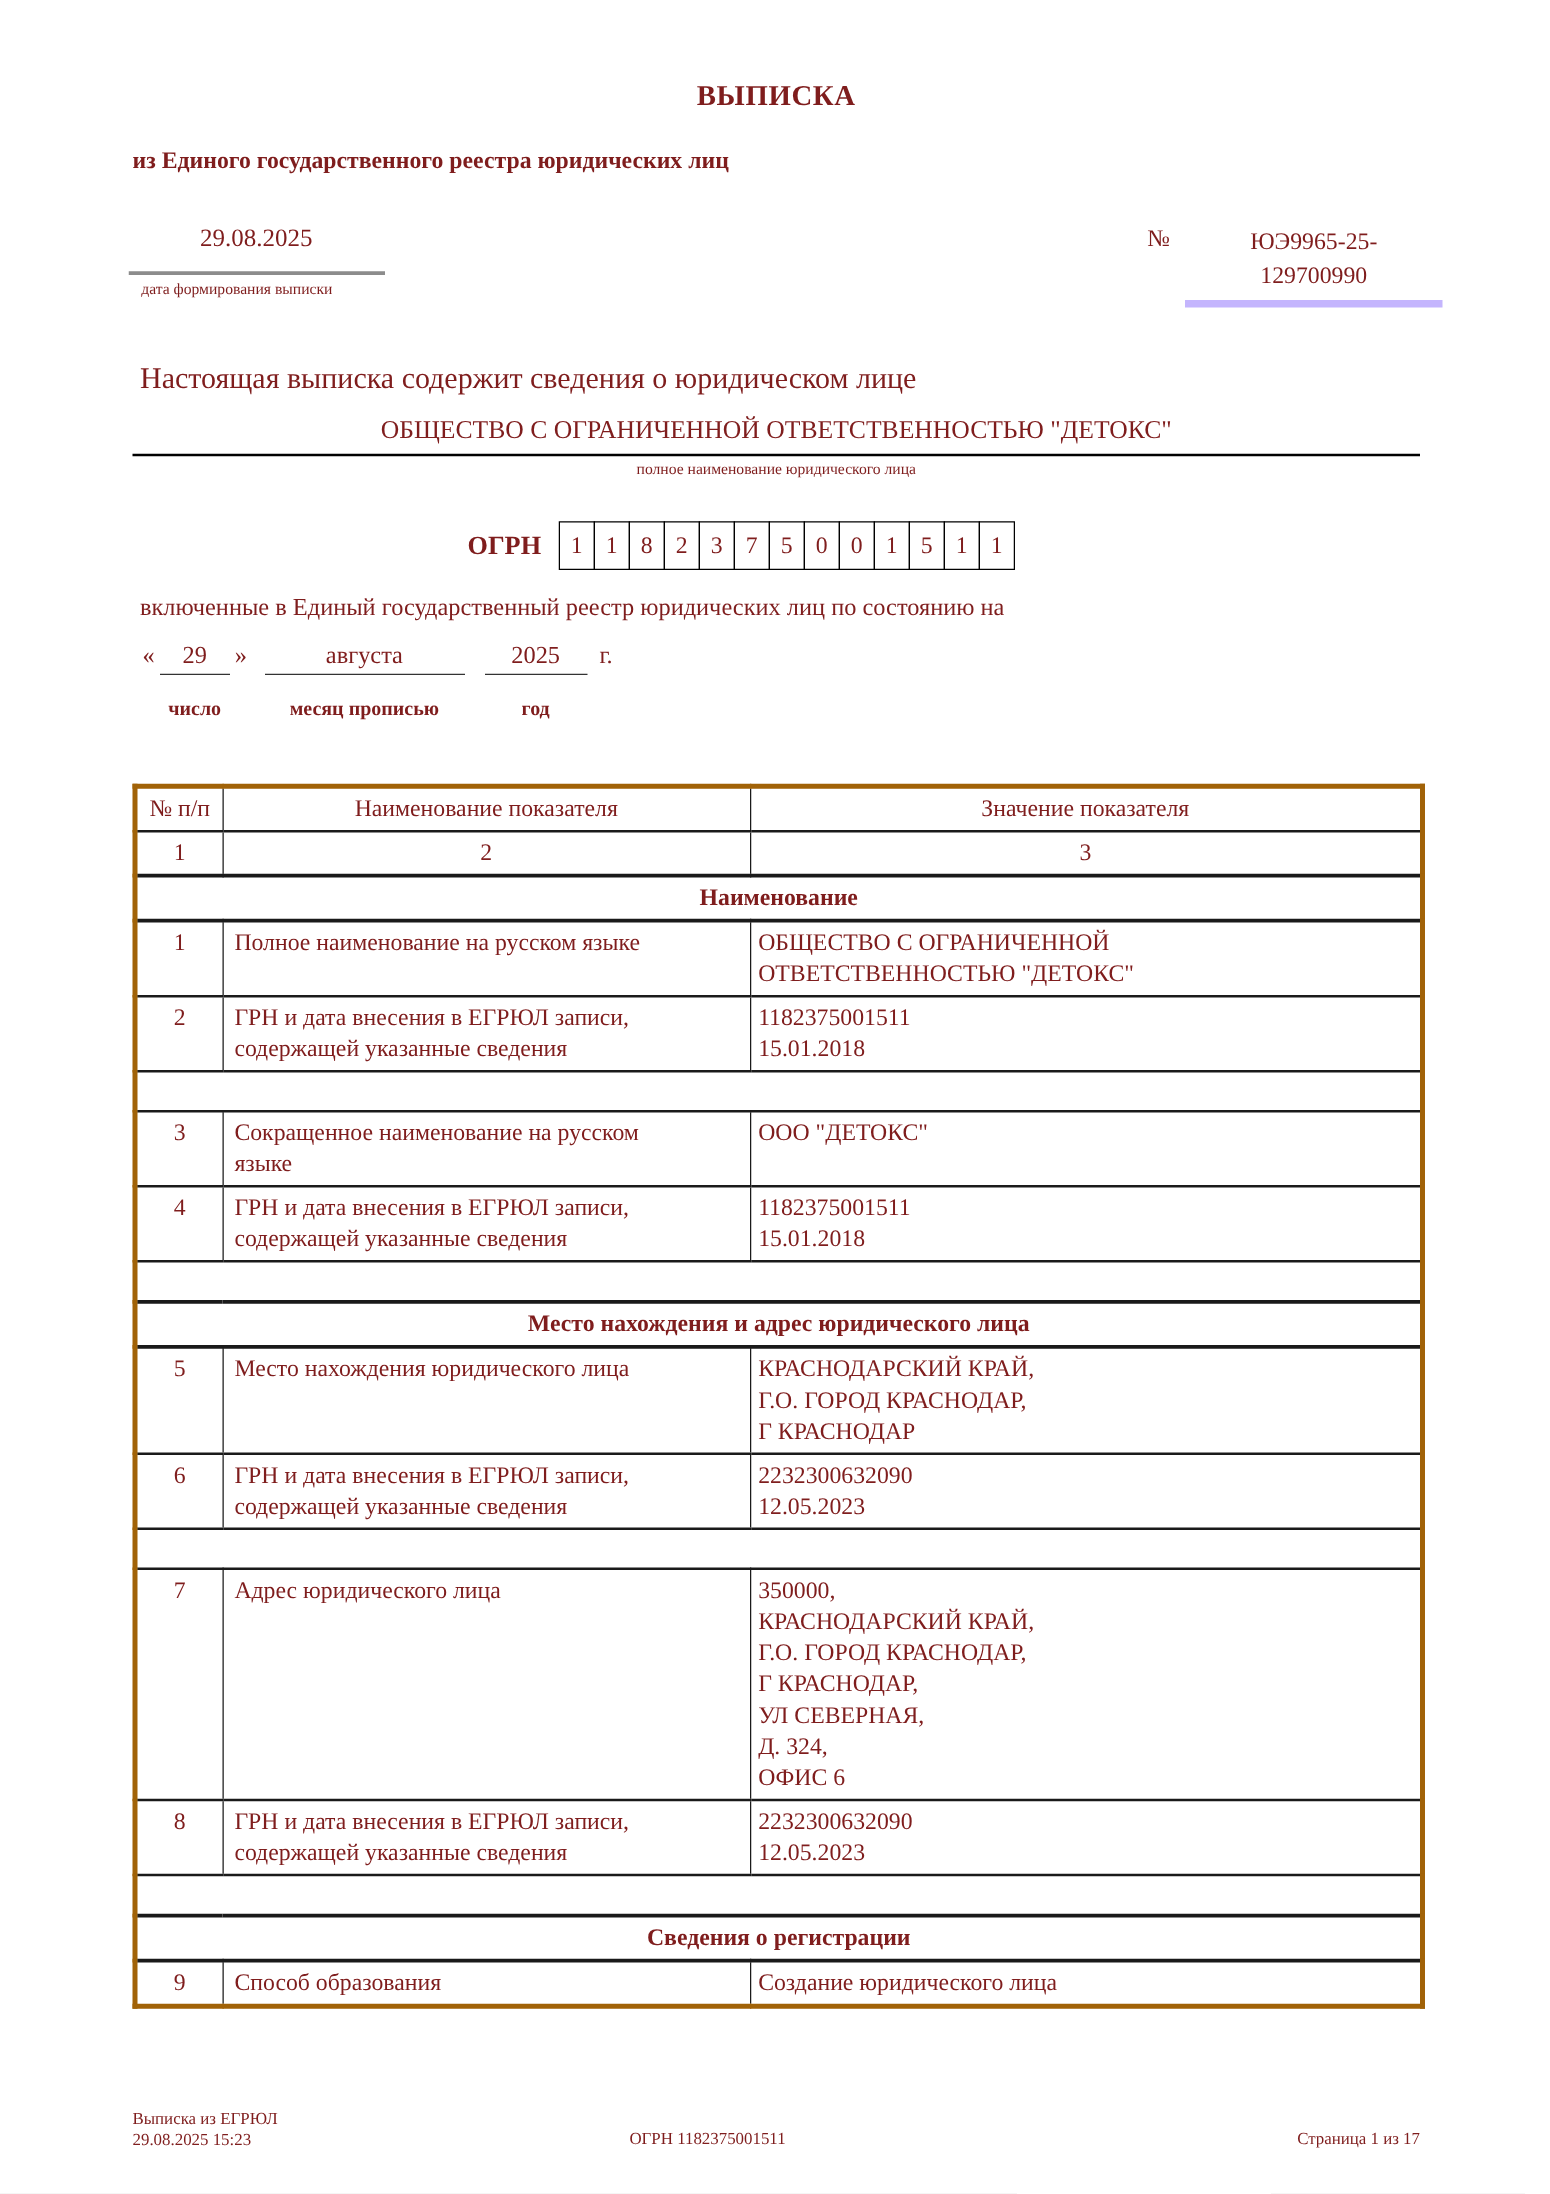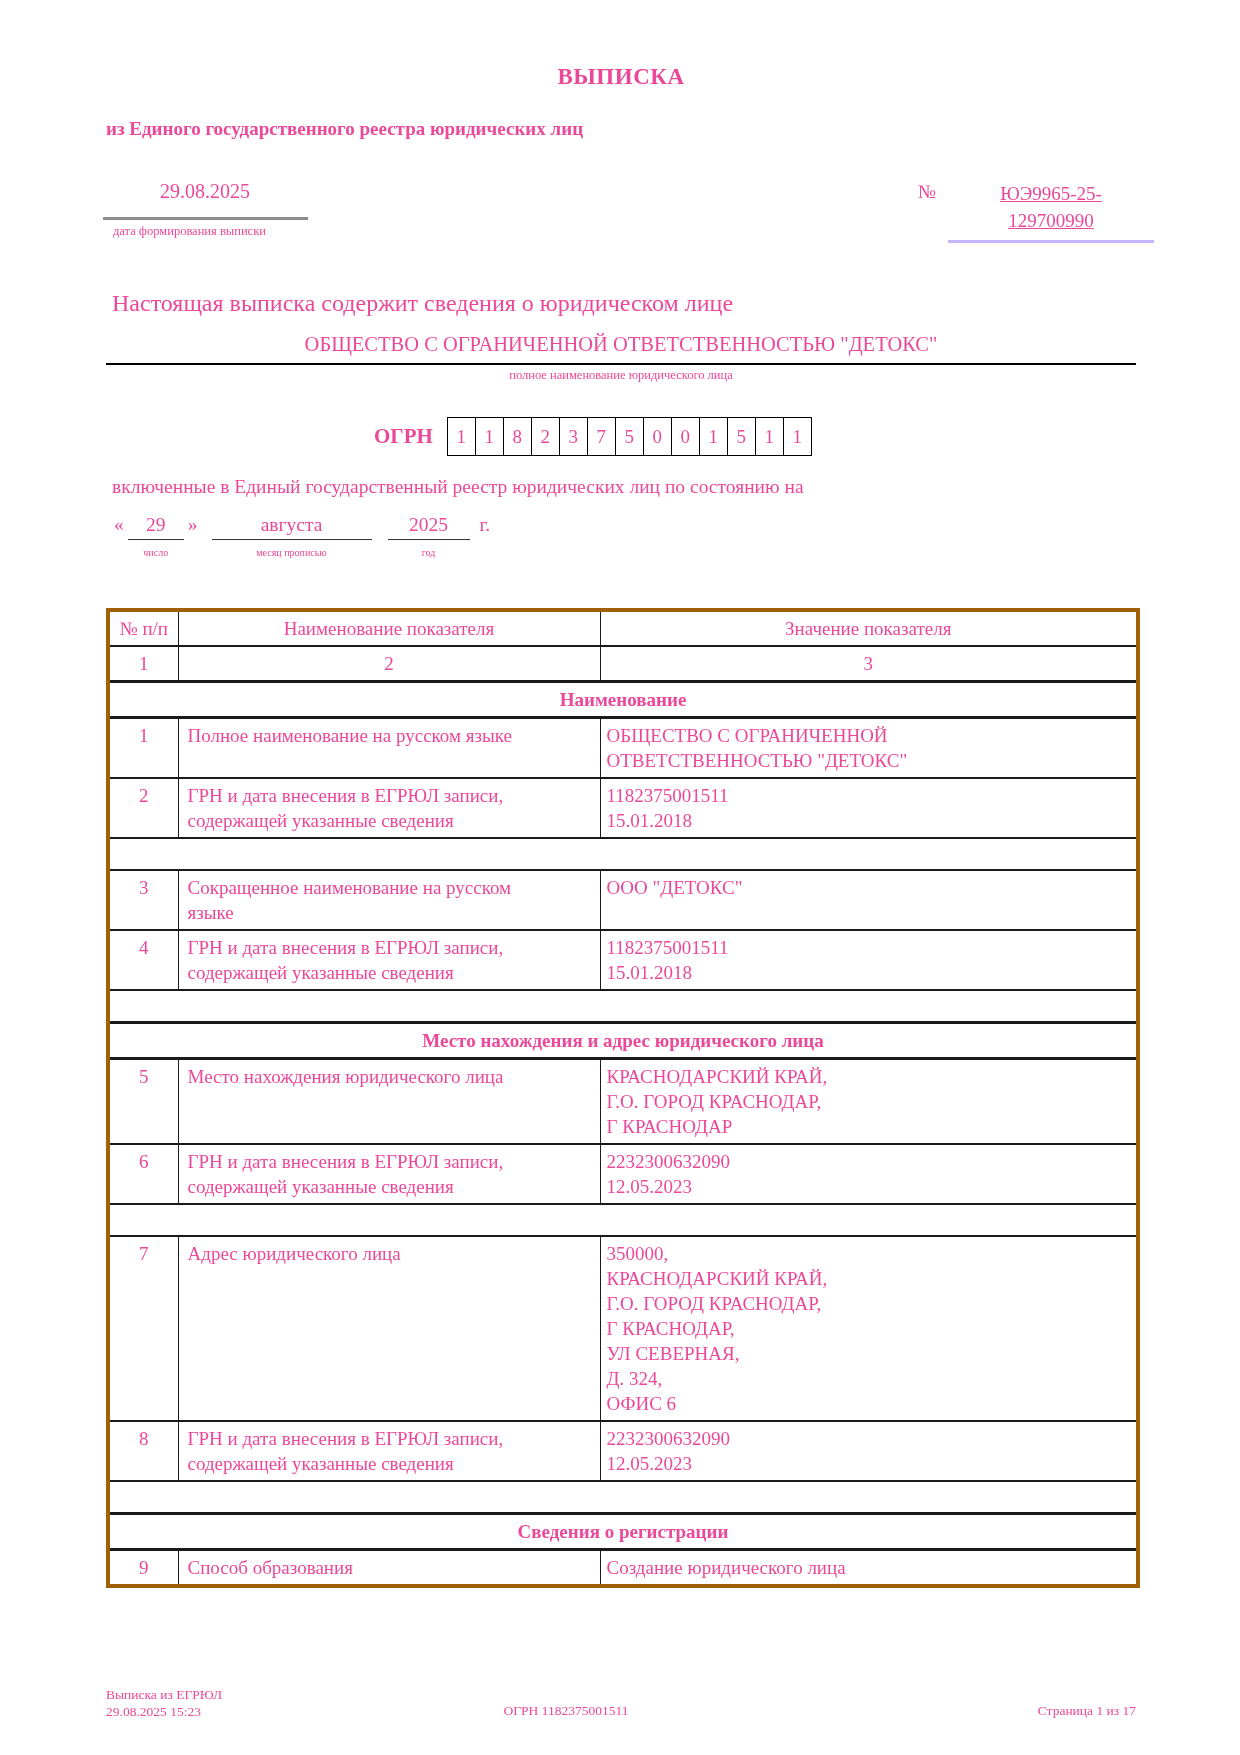--- a/index.html
+++ b/index.html
@@ -1,58 +1,58 @@
 <!DOCTYPE html>
 <html><head>
 <meta charset="utf-8">
 <style>
   html, body { margin:0; padding:0; background:#e8e8e8; }
   .page {
     position:relative;
     width:1240px; height:1755px;
     background:#ffffff;
     font-family:"Liberation Serif", serif;
-    color:#ec4899;
+    color:#7f1d1d;
     overflow:hidden;
   }
   .content { position:absolute; left:106px; right:104px; top:64px; }
 
   .title { text-align:center; font-weight:bold; font-size:23px; letter-spacing:.5px; }
   .subtitle { font-weight:bold; font-size:19px; margin-top:28px; }
 
   .hdr-row { position:relative; margin-top:40px; height:86px; }
   .hdr-left { position:absolute; left:-3px; top:0; width:205px; }
   .hdr-date { font-size:20px; padding-left:57px; }
   .u-line { height:3px; background:#8c8c8c; margin-top:14px; }
   .hdr-caption { font-size:12.5px; margin-top:4px; padding-left:10px; white-space:nowrap; }
 
   .hdr-right { position:absolute; right:-18px; top:0; display:flex; align-items:flex-start; }
   .num-sign { font-size:19px; margin-right:12px; margin-top:1px; }
   .num-block { width:206px; text-align:center; font-size:19px; line-height:27px;
-               border-bottom:3px solid #c4b5fd; padding-bottom:6px;text-decoration:underline; }
+               border-bottom:6px solid #c4b5fd; padding-bottom:6px; }
 
   .intro { font-size:24px; margin-top:24px; padding-left:6px; }
   .company { text-align:center; font-size:20.5px; margin-top:16px; }
   .company-rule { height:2px; background:#000; margin-top:7px; }
   .company-caption { text-align:center; font-size:12.5px; margin-top:3px; }
 
   .ogrn-row { display:flex; align-items:center; margin-top:34px; margin-left:268px; }
   .ogrn-label { font-weight:bold; font-size:21px; margin-right:14px; }
   .ogrn-boxes { display:flex; }
   .ogrn-box { width:27px; height:37px; border:1px solid #000; margin-left:-1px;
               display:flex; align-items:center; justify-content:center; font-size:19px; }
   .ogrn-box:first-child { margin-left:0; }
 
   .included { font-size:19.5px; margin-top:20px; padding-left:6px; }
 
   .asof { display:flex; align-items:flex-start; margin-top:16px; padding-left:4px; font-size:19.5px; }
   .asof .q { margin:0 4px; }
   .asof-field { text-align:center; }
   .asof-field .v { border-bottom:1.5px solid #333; padding-bottom:3px; }
-  .asof-field .cap { font-size:10px; margin-top:7px; }
+  .asof-field .cap { font-size:16px; margin-top:19px;font-weight:bold; }
   .f-day { width:56px; }
   .f-month { width:160px; margin-left:10px; }
   .f-year { width:82px; margin-left:16px; }
   .g-suffix { margin-left:10px; }
 
   table.tbl { border-collapse:collapse; width:100%; margin-top:50px; table-layout:fixed;
               font-size:19px; }
   .tbl col.c1 { width:70px; } .tbl col.c2 { width:422px; } .tbl col.c3 { width:538px; }
   .tbl { border:4px solid #a16207; }
   .tbl td { border:1px solid #1a1a1a; border-top-width:2px; border-bottom-width:2px;

